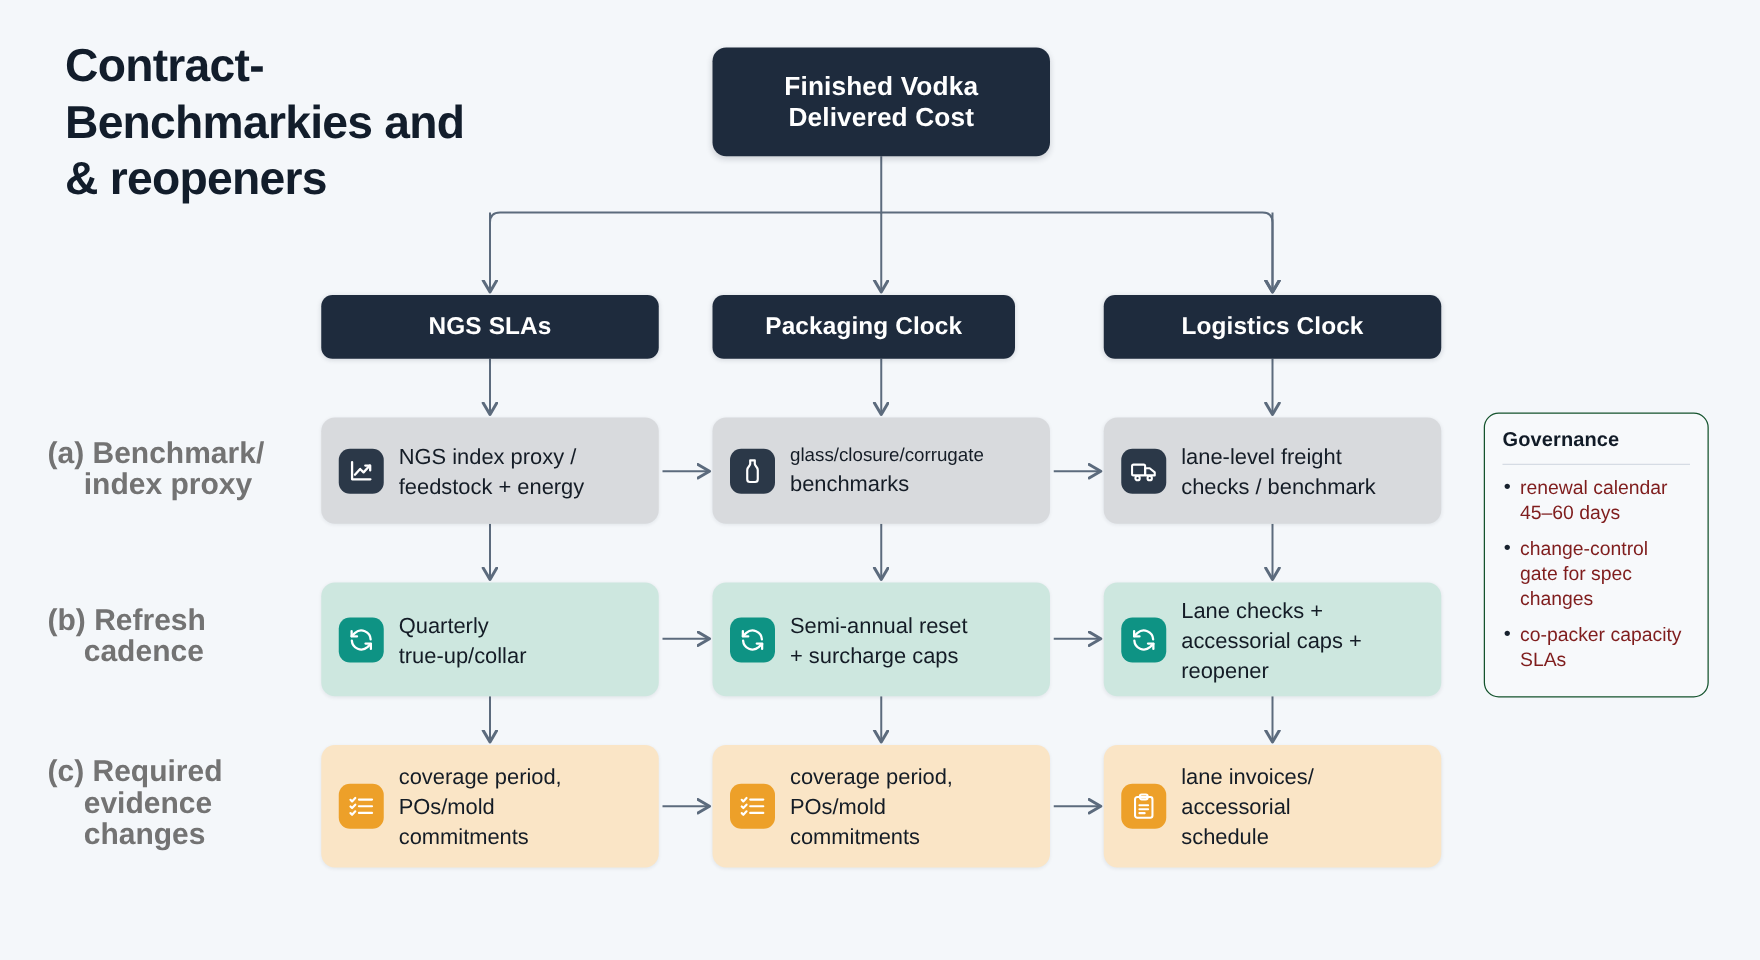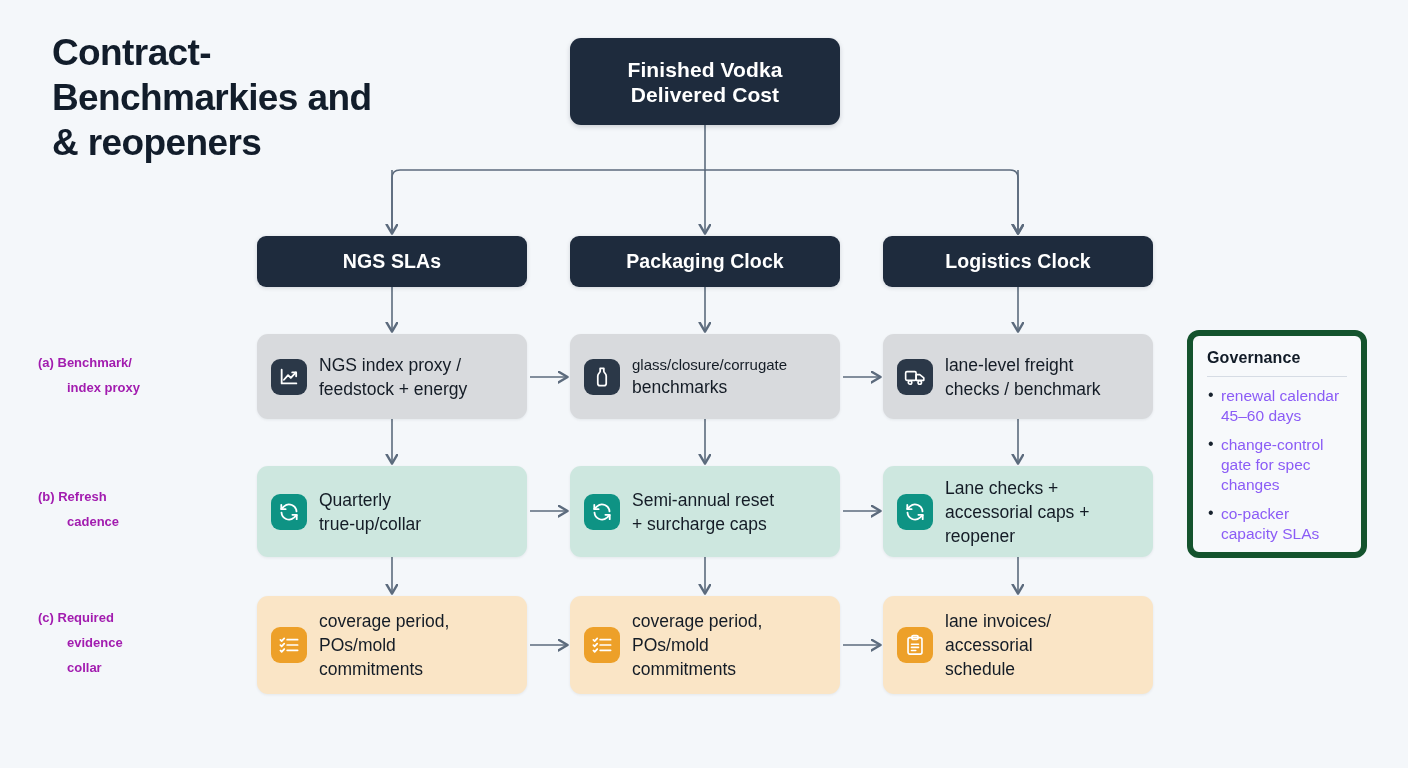--- a/index.html
+++ b/index.html
@@ -38,27 +38,27 @@
 
   
   .clock{
     position:absolute;top:236px;height:51px;
     background:#1e2b3d;border-radius:9px;
     display:flex;align-items:center;justify-content:center;
     box-shadow:0 1px 4px rgba(20,30,45,.15);
   }
   .clock span{color:#fff;font-size:19.5px;font-weight:bold;letter-spacing:.1px;}
   .clock.c0{left:257px;width:270px;}
-  .clock.c1{left:570px;width:270px;}
+  .clock.c1{left:570px;width:242px;}
   .clock.c2{left:883px;width:270px;}
 
   
   .rowlabel{
     position:absolute;left:38px;width:215px;
-    font-size:13px;font-weight:bold;line-height:25px;color:#a21caf;
+    font-size:24px;font-weight:bold;line-height:25px;color:#737373;
   }
   .rowlabel .hang{display:block;padding-left:29px;text-indent:-29px;}
   .rowlabel .ind{display:block;padding-left:29px;}
   .rl0{top:350px;}
   .rl1{top:484px;}
   .rl2{top:605px;}
 
   
   .cell{
     position:absolute;border-radius:11px;
@@ -89,32 +89,32 @@
   .col1{left:570px;width:270px;}
   .col2{left:883px;width:270px;}
 
   .rA{top:334px;height:85px;}
   .rB{top:466px;height:91px;}
   .rC{top:596px;height:98px;}
 
   
   .gov{
     position:absolute;left:1187px;top:330px;width:180px;height:228px;
-    background:#f7f9fb;border:6px solid #14532d;border-radius:12px;
+    background:#f7f9fb;border:1px solid #14532d;border-radius:12px;
     box-sizing:border-box;padding:13px 14px 10px 14px;
   }
   .gov h3{
     margin:0 0 9px 0;font-size:16px;font-weight:bold;color:#111b27;
     letter-spacing:.1px;
   }
   .gov .rule{height:1px;background:#d6dce4;margin:0 0 9px 0;}
   .gov ul{margin:0;padding:0;list-style:none;}
   .gov li{
     position:relative;padding-left:14px;margin-bottom:9px;
-    font-size:15.5px;line-height:20px;color:#8b5cf6;
+    font-size:15.5px;line-height:20px;color:#7f1d1d;
   }
   .gov li:last-child{margin-bottom:0;}
   .gov li:before{
     content:"•";position:absolute;left:1px;top:-1px;font-size:16px;color:#18222e;
   }
 </style>
 </head>
 <body>
 
 <div id="stage">
@@ -180,21 +180,21 @@
   </div>
   <div class="rowlabel rl1">
     <span class="hang"><span>(b) </span>
     <span>Refresh</span></span>
     <span class="ind">cadence</span>
   </div>
   <div class="rowlabel rl2">
     <span class="hang"><span>(c) </span>
     <span>Required</span></span>
     <span class="ind">evidence</span>
-    <span class="ind">collar</span>
+    <span class="ind">changes</span>
   </div>
 
   <div class="cell rowA col0 rA">
     <span class="ico">
       <svg width="22" height="22" viewBox="0 0 24 24" fill="none" stroke="#ffffff" stroke-width="2" stroke-linecap="round" stroke-linejoin="round">
         <path d="M4 4 V19 H20"></path>
           <path d="M6.5 15 L11 10 L14 13 L19.5 7"></path>
         <path d="M15.5 7 H19.8 V11.3"></path>
       </svg>
     </span>

